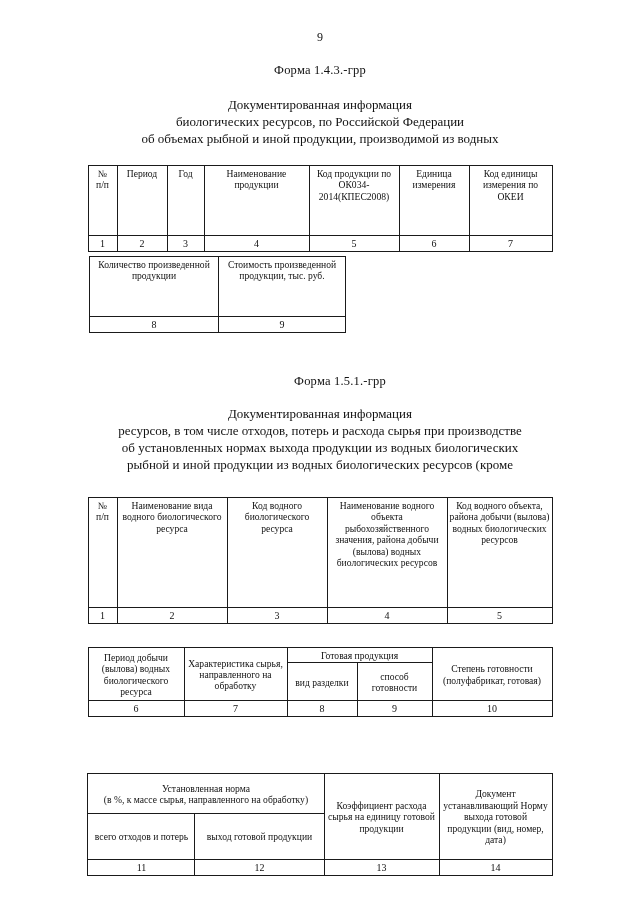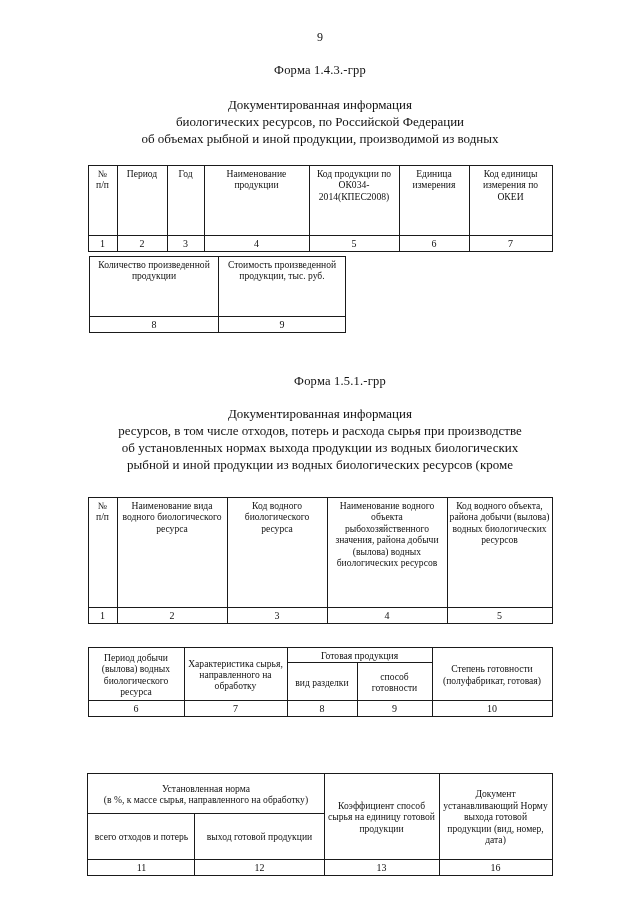--- a/index.html
+++ b/index.html
@@ -230,30 +230,30 @@
         <col style="width:129px">
         <col style="width:115px">
         <col style="width:113px">
       </colgroup>
       <tbody>
           <tr>
         <td colspan="2" class="mid" style="height:36px;">
           <span class="cellwrap">Установленная норма</span>
           <span class="cellwrap">(в %, к массе сырья, направленного на обработку)</span>
         </td>
-        <td rowspan="2" class="mid">Коэффициент способ сырья на единицу готовой продукции</td>
+        <td rowspan="2" class="mid">Коэффициент расхода сырья на единицу готовой продукции</td>
         <td rowspan="2" class="mid">Документ устанавливающий Норму выхода готовой продукции (вид, номер, дата)</td>
       </tr>
       <tr>
         <td class="mid" style="height:42px;">всего отходов и потерь</td>
         <td class="mid">выход готовой продукции</td>
       </tr>
       <tr class="numrow">
         <td>11</td>
         <td>12</td>
         <td>13</td>
-        <td>16</td>
+        <td>14</td>
       </tr>
     </tbody>
       </table>
   </div>
 
 </div>
 
 </body></html>

